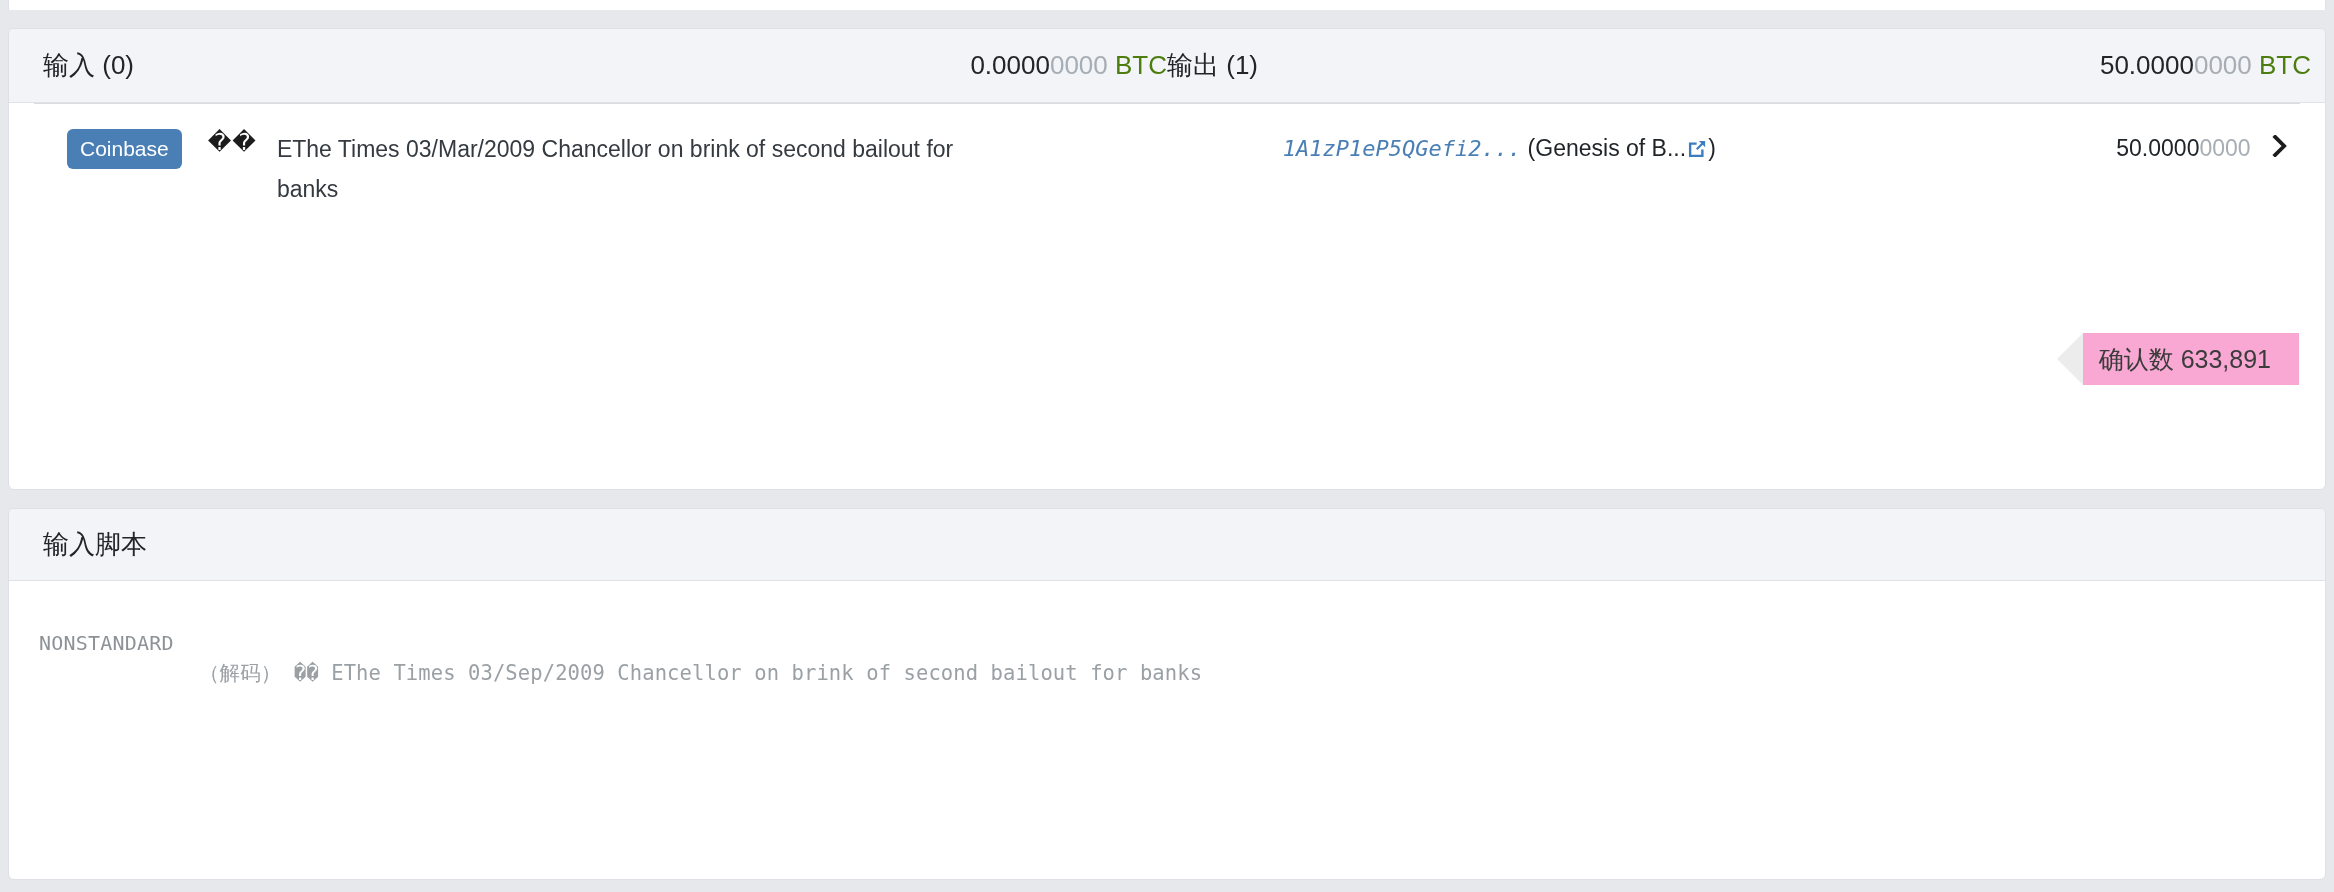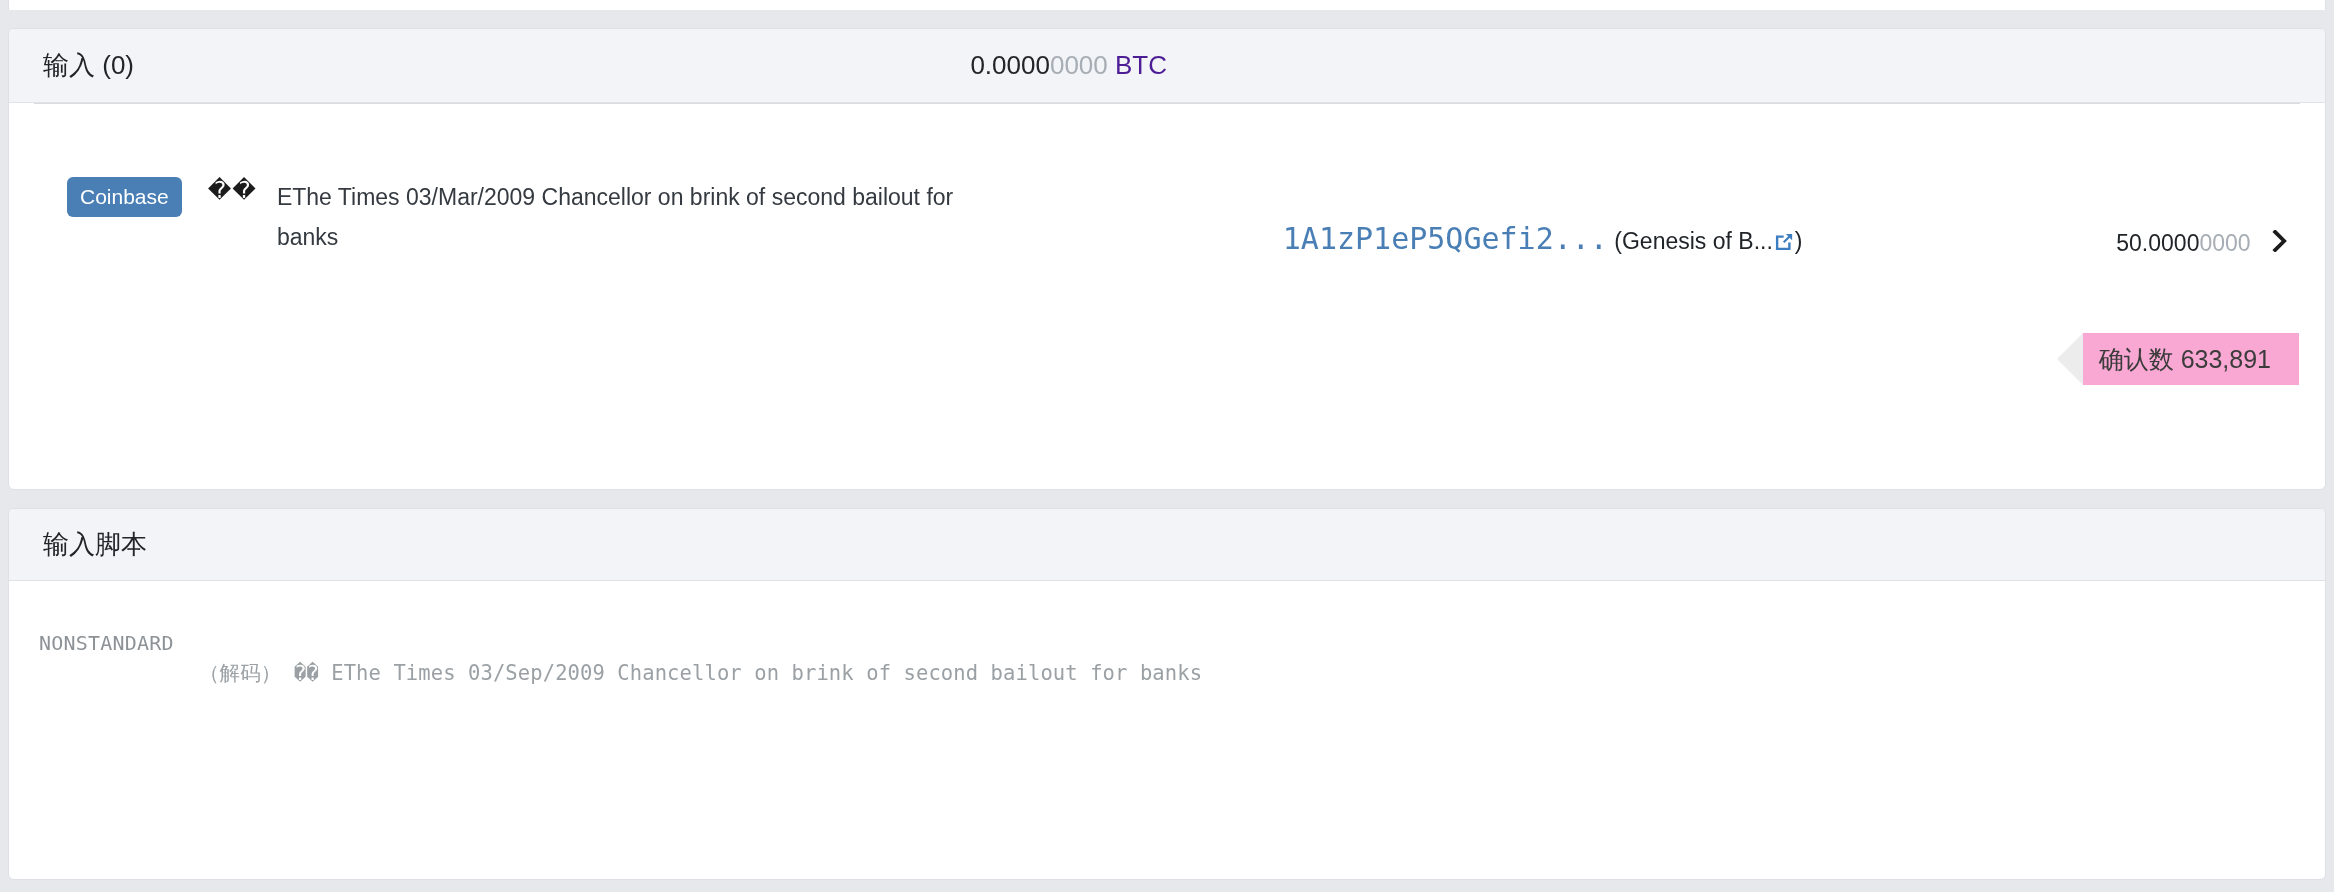--- a/index.html
+++ b/index.html
@@ -71,41 +71,40 @@
     font-size: 26px;
     color: #212529;
     white-space: nowrap;
   }
   .btc-amt {
     font-size: 26px;
     color: #212529;
     white-space: nowrap;
   }
   .btc-amt .dim { color: #a7adb4; }
-  .btc-amt .unit { color: #4c1d95; }
+  .btc-amt .unit { color: #4d7c0f; }
 
   .io-body {
     position: relative;
     height: 386px;
   }
   .row-divider {
     position: absolute;
     left: 25px;
     right: 25px;
     top: 0px;
     height: 1px;
     background: #d8dce0;
   }
   .entry-row {
     position: absolute;
     left: 0; right: 0;
     top: 26px;
     display: flex;
-    align-items: flex-end;
-    margin-top: 48px;
+    align-items: flex-start;
   }
   .entry-left {
     width: 55%;
     padding-left: 58px;
     box-sizing: border-box;
     display: flex;
     align-items: flex-start;
     flex-wrap: wrap;
   }
   .coinbase-badge {
@@ -135,23 +134,24 @@
   .entry-mid {
     width: 27%;
     padding-top: 6px;
     font-size: 23px;
     white-space: nowrap;
     color: #212529;
   }
   .addr-link {
     font-family: "DejaVu Sans Mono", monospace;
     color: #4a7fb5;
-    font-size: 30px;
+    font-size: 22px;
     text-decoration: none;
     cursor: pointer;
+    font-style: italic;
   }
   .ext-icon {
     display: inline-block;
     vertical-align: -3px;
     margin: 0 1px;
   }
   .entry-right {
     width: 18%;
     padding-top: 6px;
     padding-right: 36px;
@@ -250,20 +250,24 @@
     <div class="inner-white"></div>
   </div>
 
   <div class="card" id="io-card">
 
     <div class="io-header">
       <div class="io-col left">
         <span class="io-title">输入 (0)</span>
         <span class="btc-amt"><span>0.0000</span><span class="dim">0000</span> <span class="unit">BTC</span></span>
       </div>
+      <div class="io-col right">
+        <span class="io-title">输出 (1)</span>
+        <span class="btc-amt"><span>50.0000</span><span class="dim">0000</span> <span class="unit">BTC</span></span>
+      </div>
     </div>
 
     <div class="io-body">
       <div class="row-divider"></div>
 
       <div class="entry-row">
 
         <div class="entry-left">
           <span class="coinbase-badge">Coinbase</span>
           <span class="repl">��</span>

